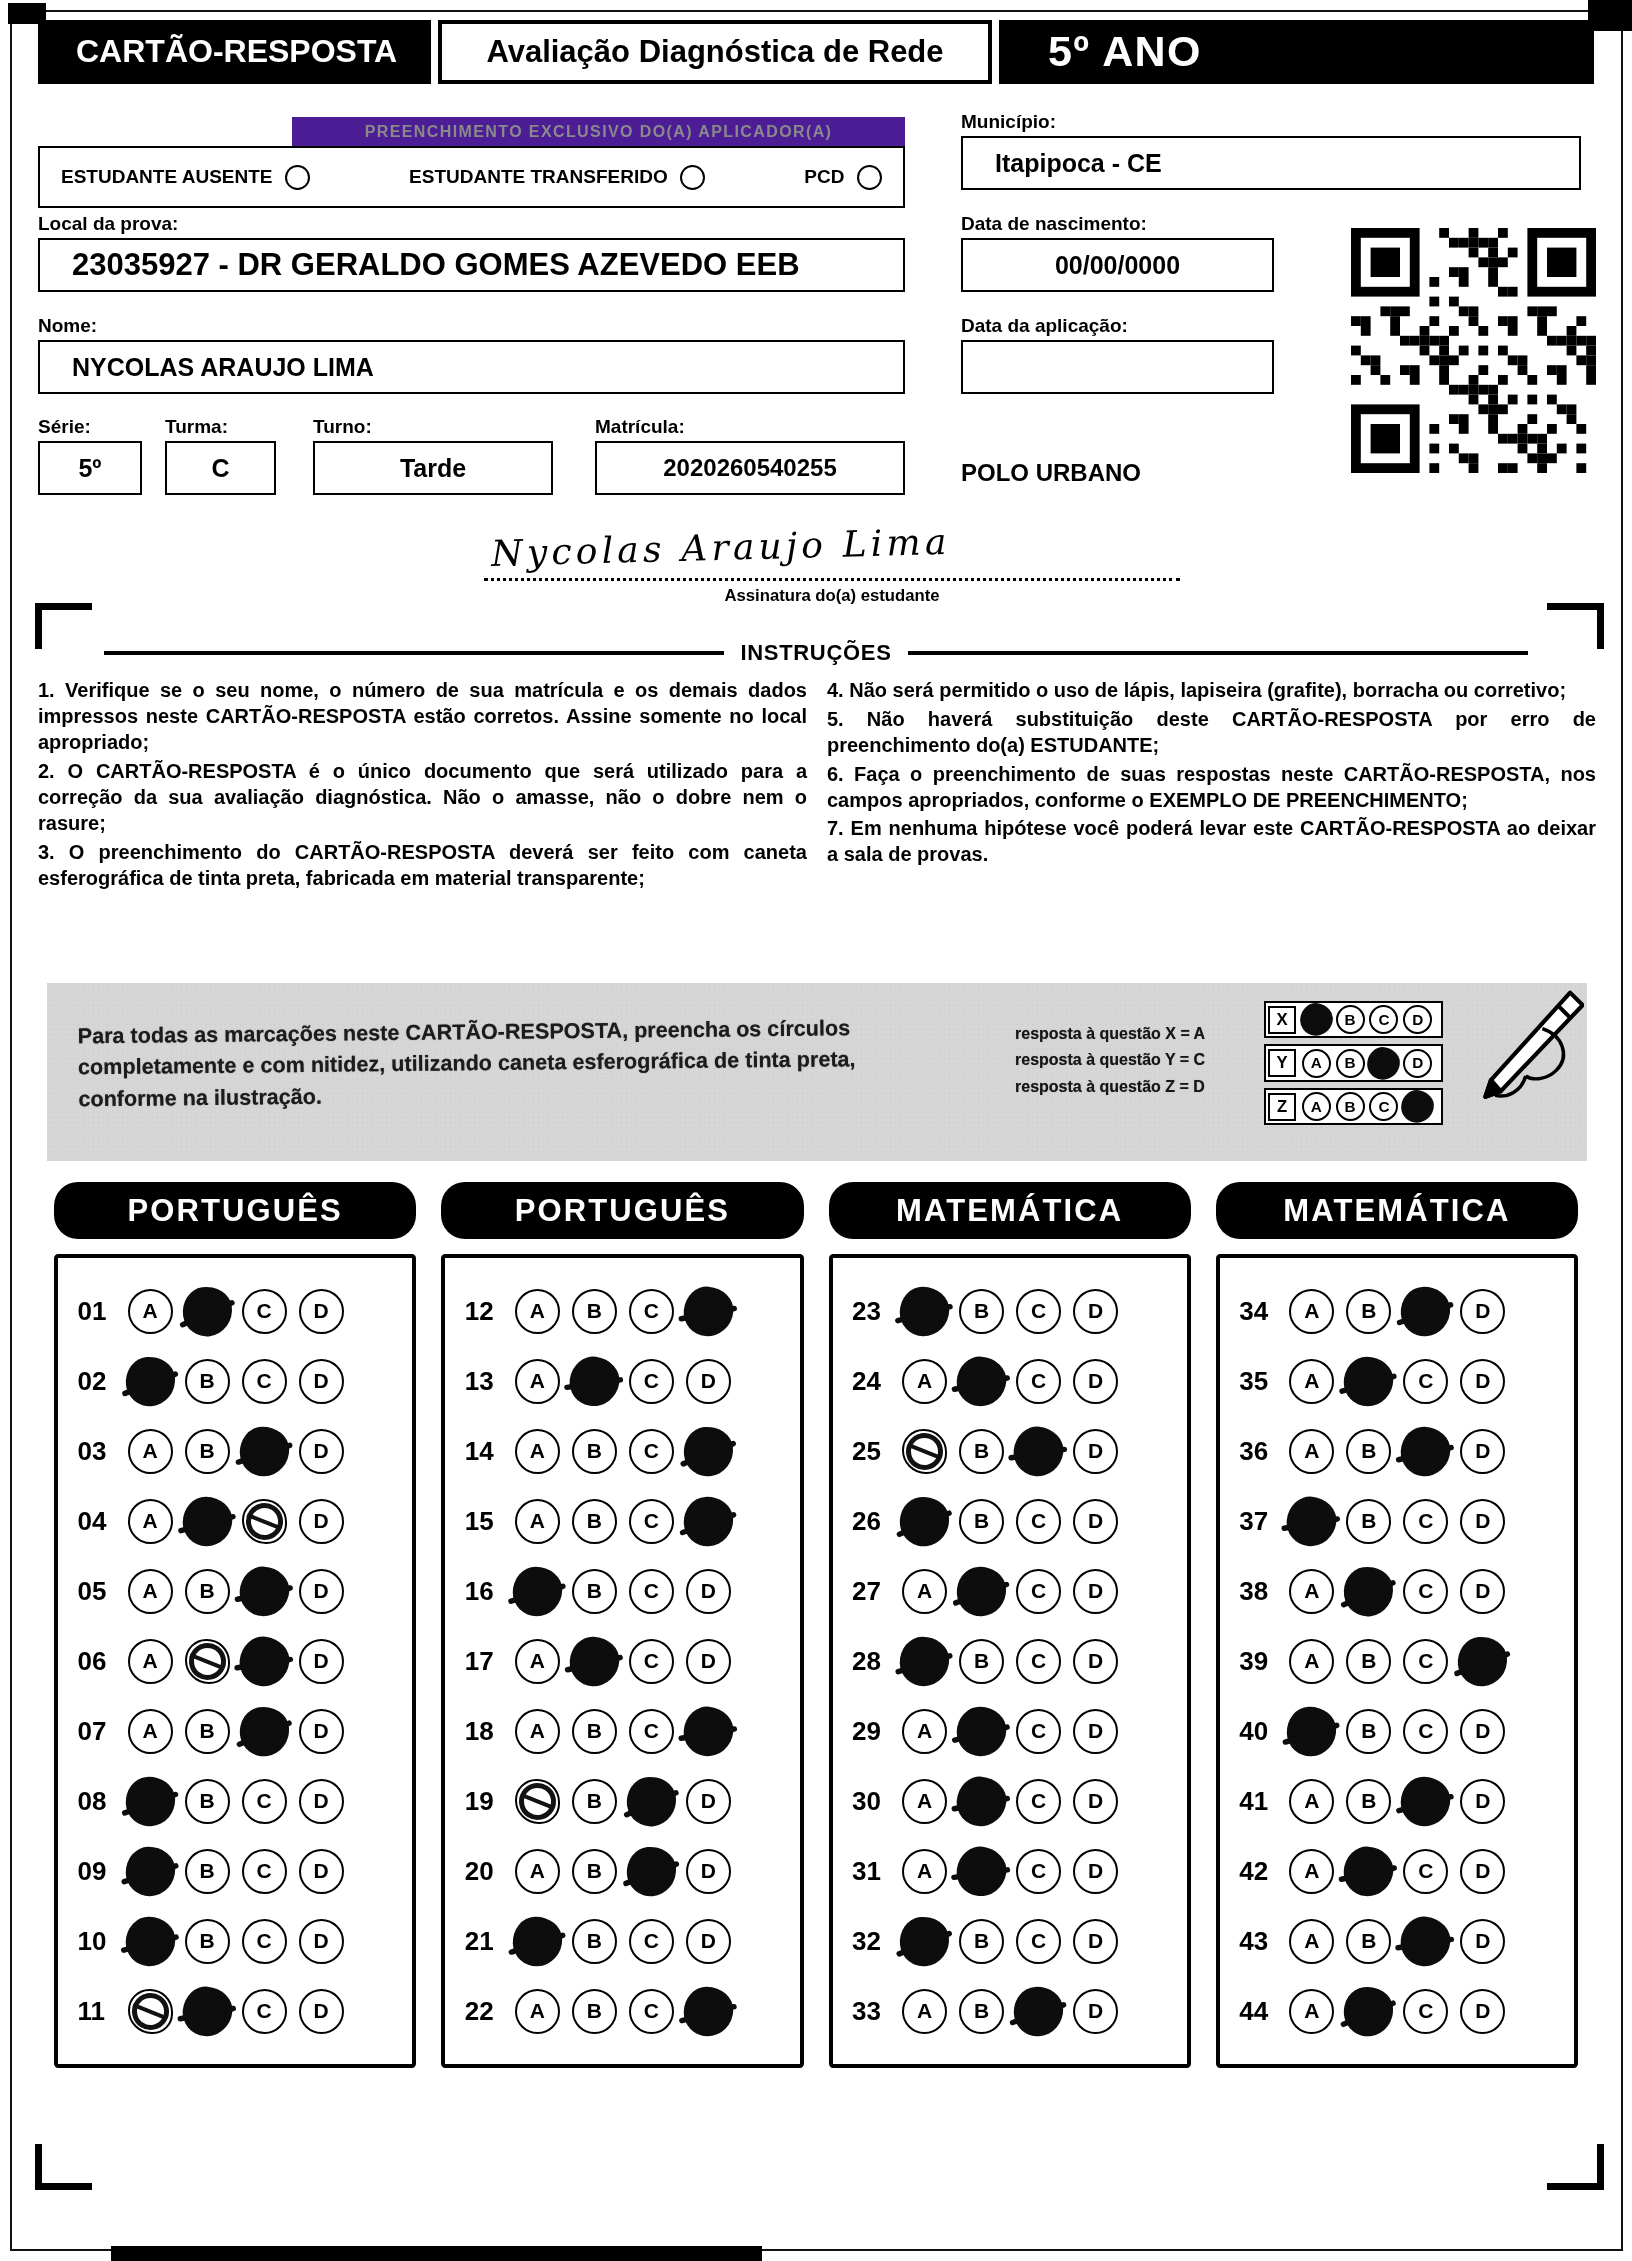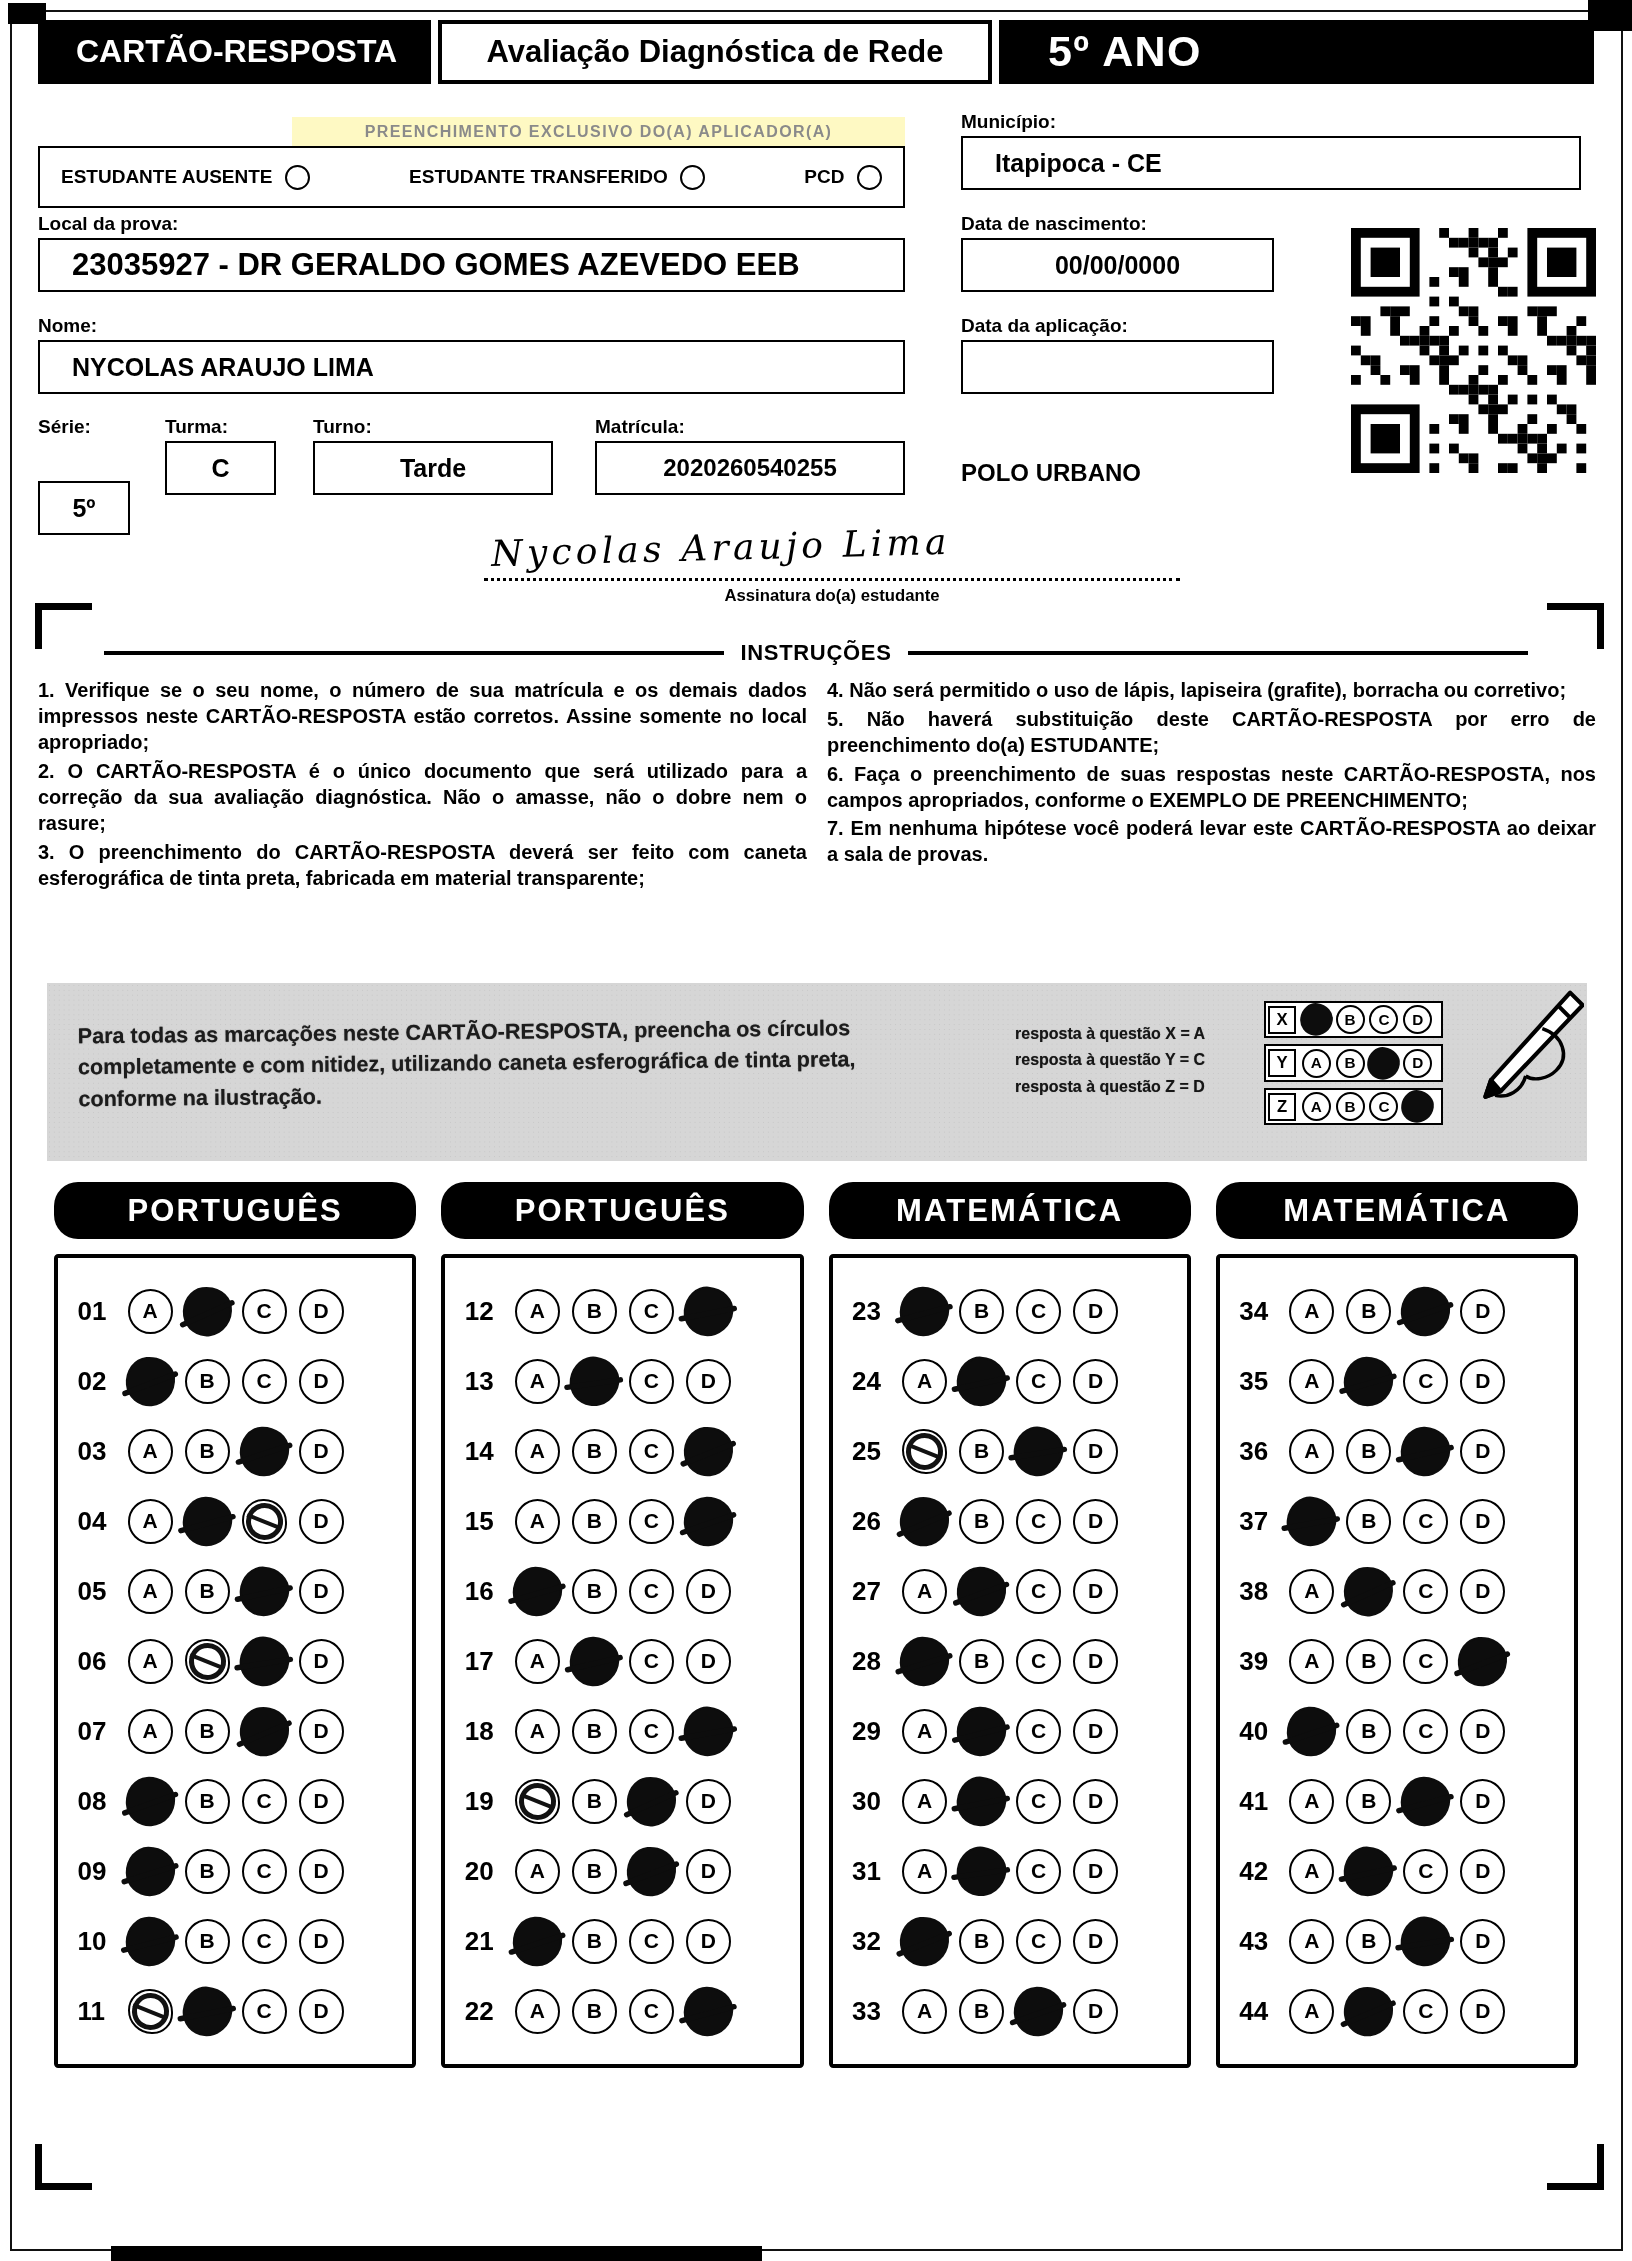--- a/index.html
+++ b/index.html
@@ -9,21 +9,21 @@
 
   
   .hdr{position:absolute;left:38px;top:19.5px;width:1556px;height:64px;display:flex;}
   .hdr-black{background:#000;color:#fff;font-weight:bold;display:flex;align-items:center;}
   .hdr-card{width:393px;font-size:32px;padding-left:38px;box-sizing:border-box;}
   .hdr-white{flex:1;border:4.2px solid #000;margin-left:7px;display:flex;align-items:center;justify-content:center;font-size:31px;font-weight:bold;box-sizing:border-box;}
   .hdr-grade{width:595px;margin-left:7px;font-size:43px;padding-left:49px;box-sizing:border-box;letter-spacing:1.4px;}
 
   
   .appl{position:absolute;left:38px;top:117px;width:867px;}
-  .appl-bar{margin-left:254px;height:29px;background:#fef9c3;color:#8a8a8a;font-size:16px;font-weight:bold;display:flex;align-items:center;justify-content:center;letter-spacing:1.4px;filter:blur(0.4px);}
+  .appl-bar{margin-left:254px;height:29px;background:#4c1d95;color:#8a8a8a;font-size:16px;font-weight:bold;display:flex;align-items:center;justify-content:center;letter-spacing:1.4px;filter:blur(0.4px);}
   .appl-box{border:2.8px solid #000;height:58px;display:flex;align-items:center;justify-content:space-between;padding:0 21px;}
   .appl-opt{display:flex;align-items:center;gap:12.5px;font-size:19px;font-weight:bold;}
   .opt-circle{width:25px;height:25px;border:2.8px solid #000;border-radius:50%;box-sizing:border-box;display:inline-block;}
 
   .f-label{position:absolute;font-size:19px;font-weight:bold;white-space:nowrap;}
   .f-box{position:absolute;border:2.8px solid #000;display:flex;align-items:center;font-weight:bold;font-size:25px;box-sizing:border-box;background:#fff;}
   .f-box.pl{padding-left:32px;}
   .f-box.center{justify-content:center;}
 
   .polo{position:absolute;left:961px;top:459px;font-size:24px;font-weight:bold;}
@@ -129,21 +129,21 @@
   <div class="f-box pl" style="left:38px;top:340px;width:867px;height:54px;">
     <span>NYCOLAS ARAUJO LIMA</span>
   </div>
 
   <div class="f-label" style="left:961px;top:315px;">Data da aplicação:</div>
   <div class="f-box pl" style="left:961px;top:340px;width:313px;height:54px;">
     <span></span>
   </div>
 
   <div class="f-label" style="left:38px;top:416px;">Série:</div>
-  <div class="f-box center" style="left:38px;top:441px;width:92px;height:54px;margin-top:40px;">
+  <div class="f-box center" style="left:38px;top:441px;width:104px;height:54px;">
     <span>5º</span>
   </div>
 
   <div class="f-label" style="left:165px;top:416px;">Turma:</div>
   <div class="f-box center" style="left:165px;top:441px;width:111px;height:54px;">
     <span>C</span>
   </div>
 
   <div class="f-label" style="left:313px;top:416px;">Turno:</div>
   <div class="f-box center" style="left:313px;top:441px;width:240px;height:54px;">

